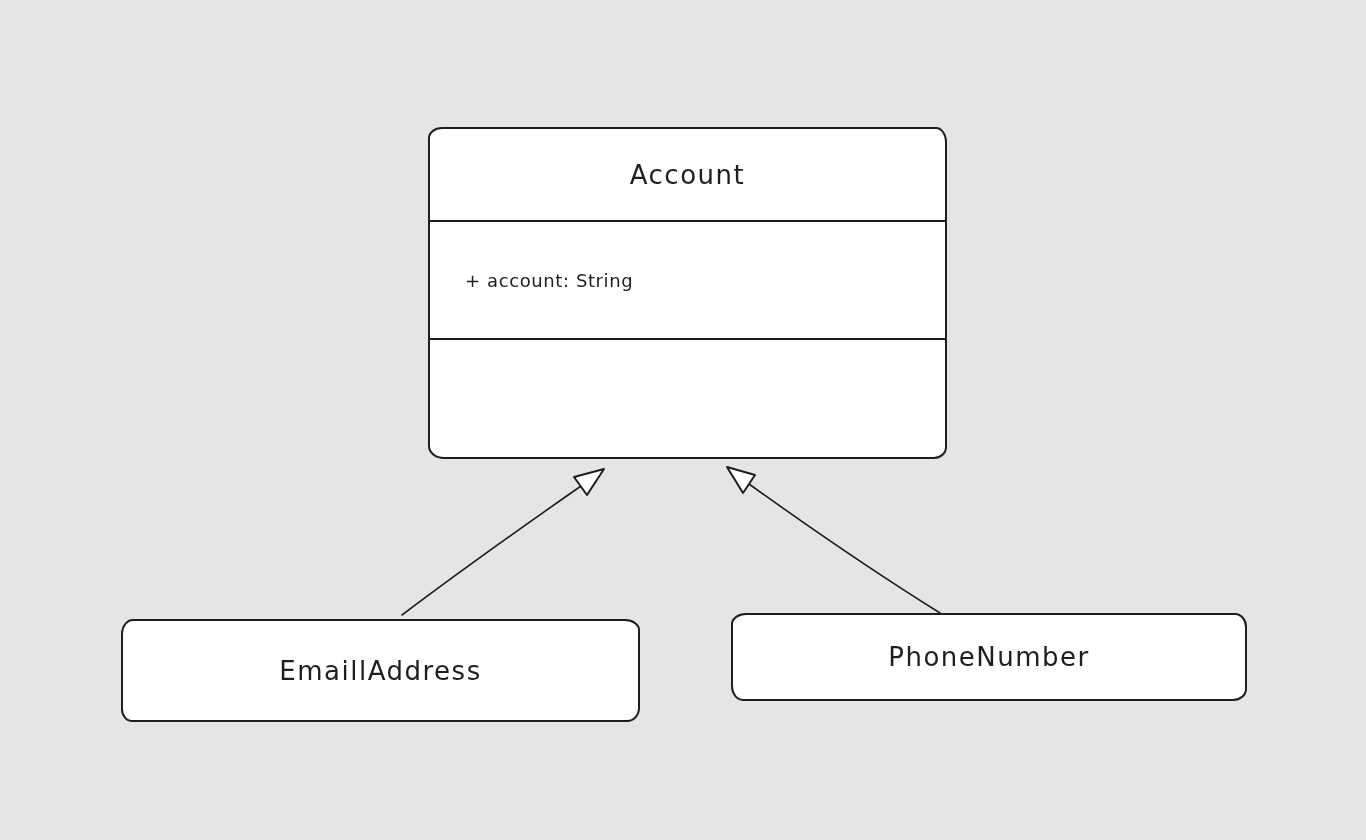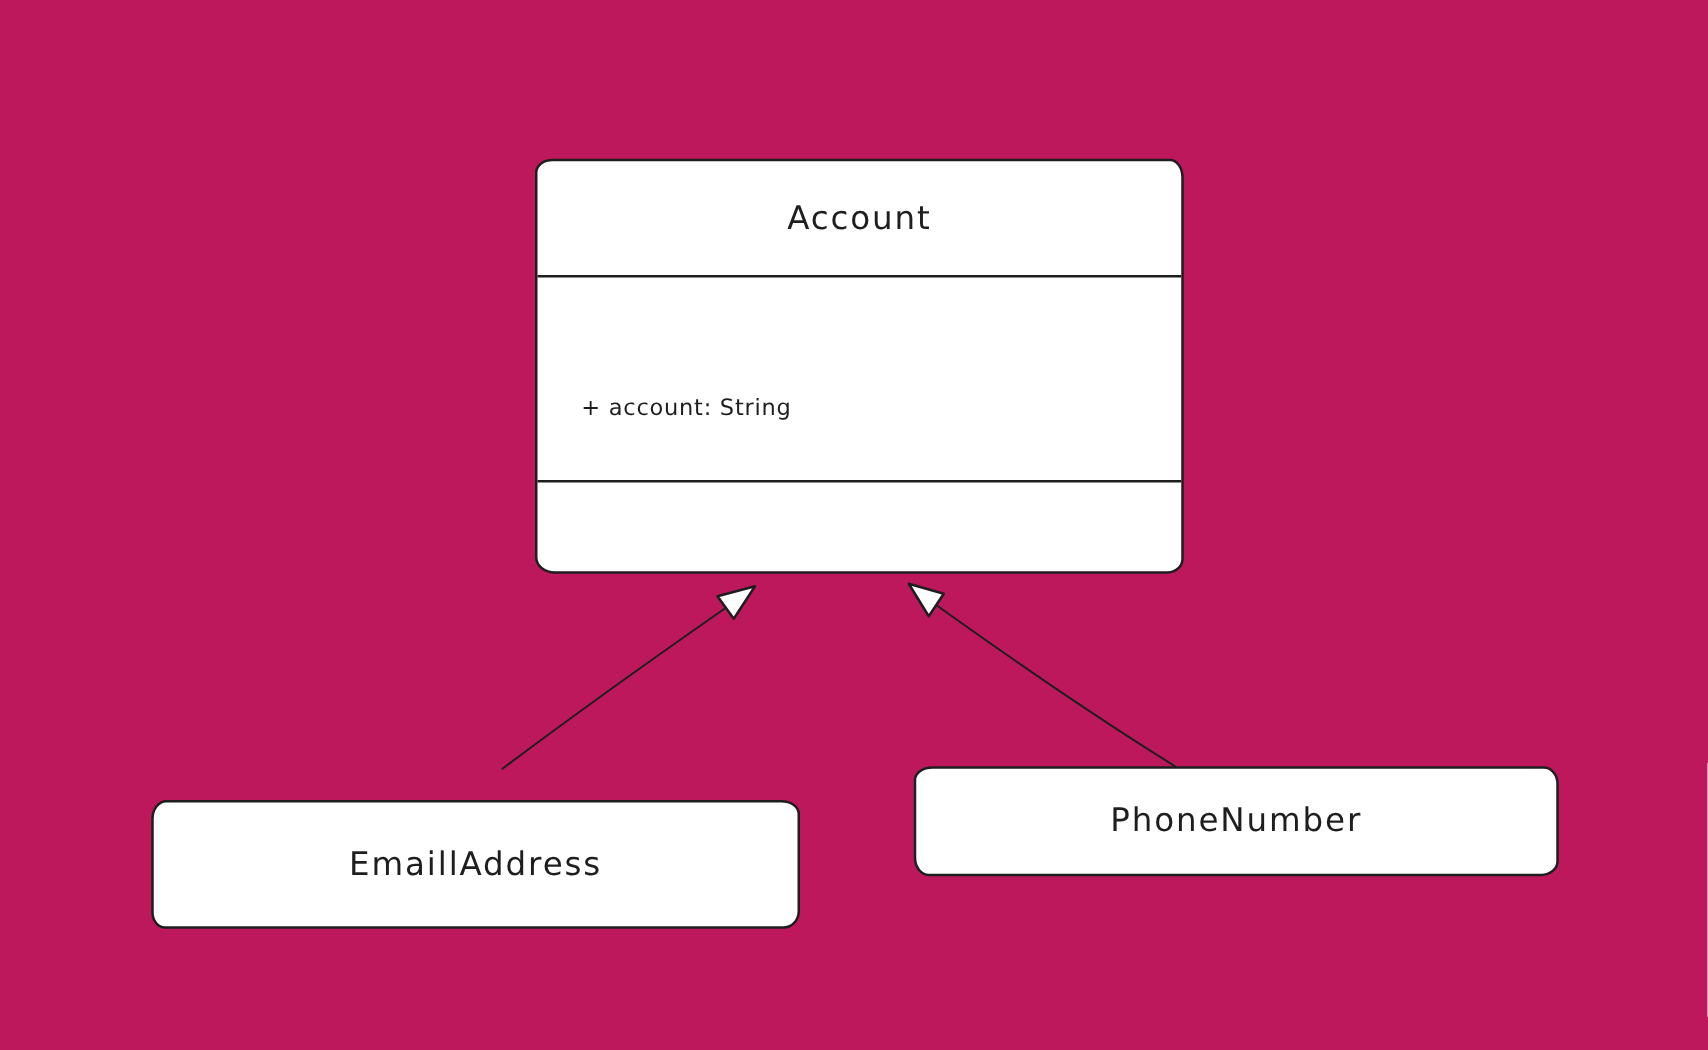--- a/index.html
+++ b/index.html
@@ -5,21 +5,21 @@
   * { margin: 0; padding: 0; box-sizing: border-box; }
   html, body { background: #ffffff; }
   body {
     font-family: "DejaVu Sans", "Liberation Sans", sans-serif;
     color: #1e1e1e;
   }
   .canvas {
     position: relative;
     width: 1366px;
     height: 840px;
-    background: #be185d;
+    background: #e5e5e5;
     overflow: hidden;
   }
   .relations-layer {
     position: absolute;
     left: 0; top: 0;
     width: 1366px;
     height: 840px;
   }
   .rel-line {
     fill: none;
@@ -39,21 +39,21 @@
     border: 2.2px solid #1e1e1e;
     display: flex;
     flex-direction: column;
   }
   
   .account { 
     left: 428px; top: 127px; width: 519px; height: 332px;
     border-radius: 14px 11px 13px 16px / 11px 15px 12px 13px;
   }
   .email {
-    left: 121px; top: 640px; width: 519px; height: 103px;
+    left: 121px; top: 619px; width: 519px; height: 103px;
     border-radius: 12px 15px 13px 11px / 15px 11px 14px 13px;
   }
   .phone {
     left: 731px; top: 613px; width: 516px; height: 88px;
     border-radius: 15px 12px 14px 12px / 11px 14px 12px 15px;
   }
   .uml-title {
     height: 93px;
     border-bottom: 2.2px solid #1e1e1e;
     display: flex;
@@ -63,21 +63,20 @@
     letter-spacing: 1.5px;
     font-weight: 500;
   }
   .uml-attrs {
     height: 118px;
     border-bottom: 2.2px solid #1e1e1e;
     display: flex;
     flex-direction: column;
     justify-content: center;
     padding-left: 35px;
-    margin-top: 46px;
   }
   .uml-attr {
     font-size: 18px;
     letter-spacing: 0.6px;
   }
   .uml-methods {
     flex: 1;
   }
   .uml-title-only {
     flex: 1;

